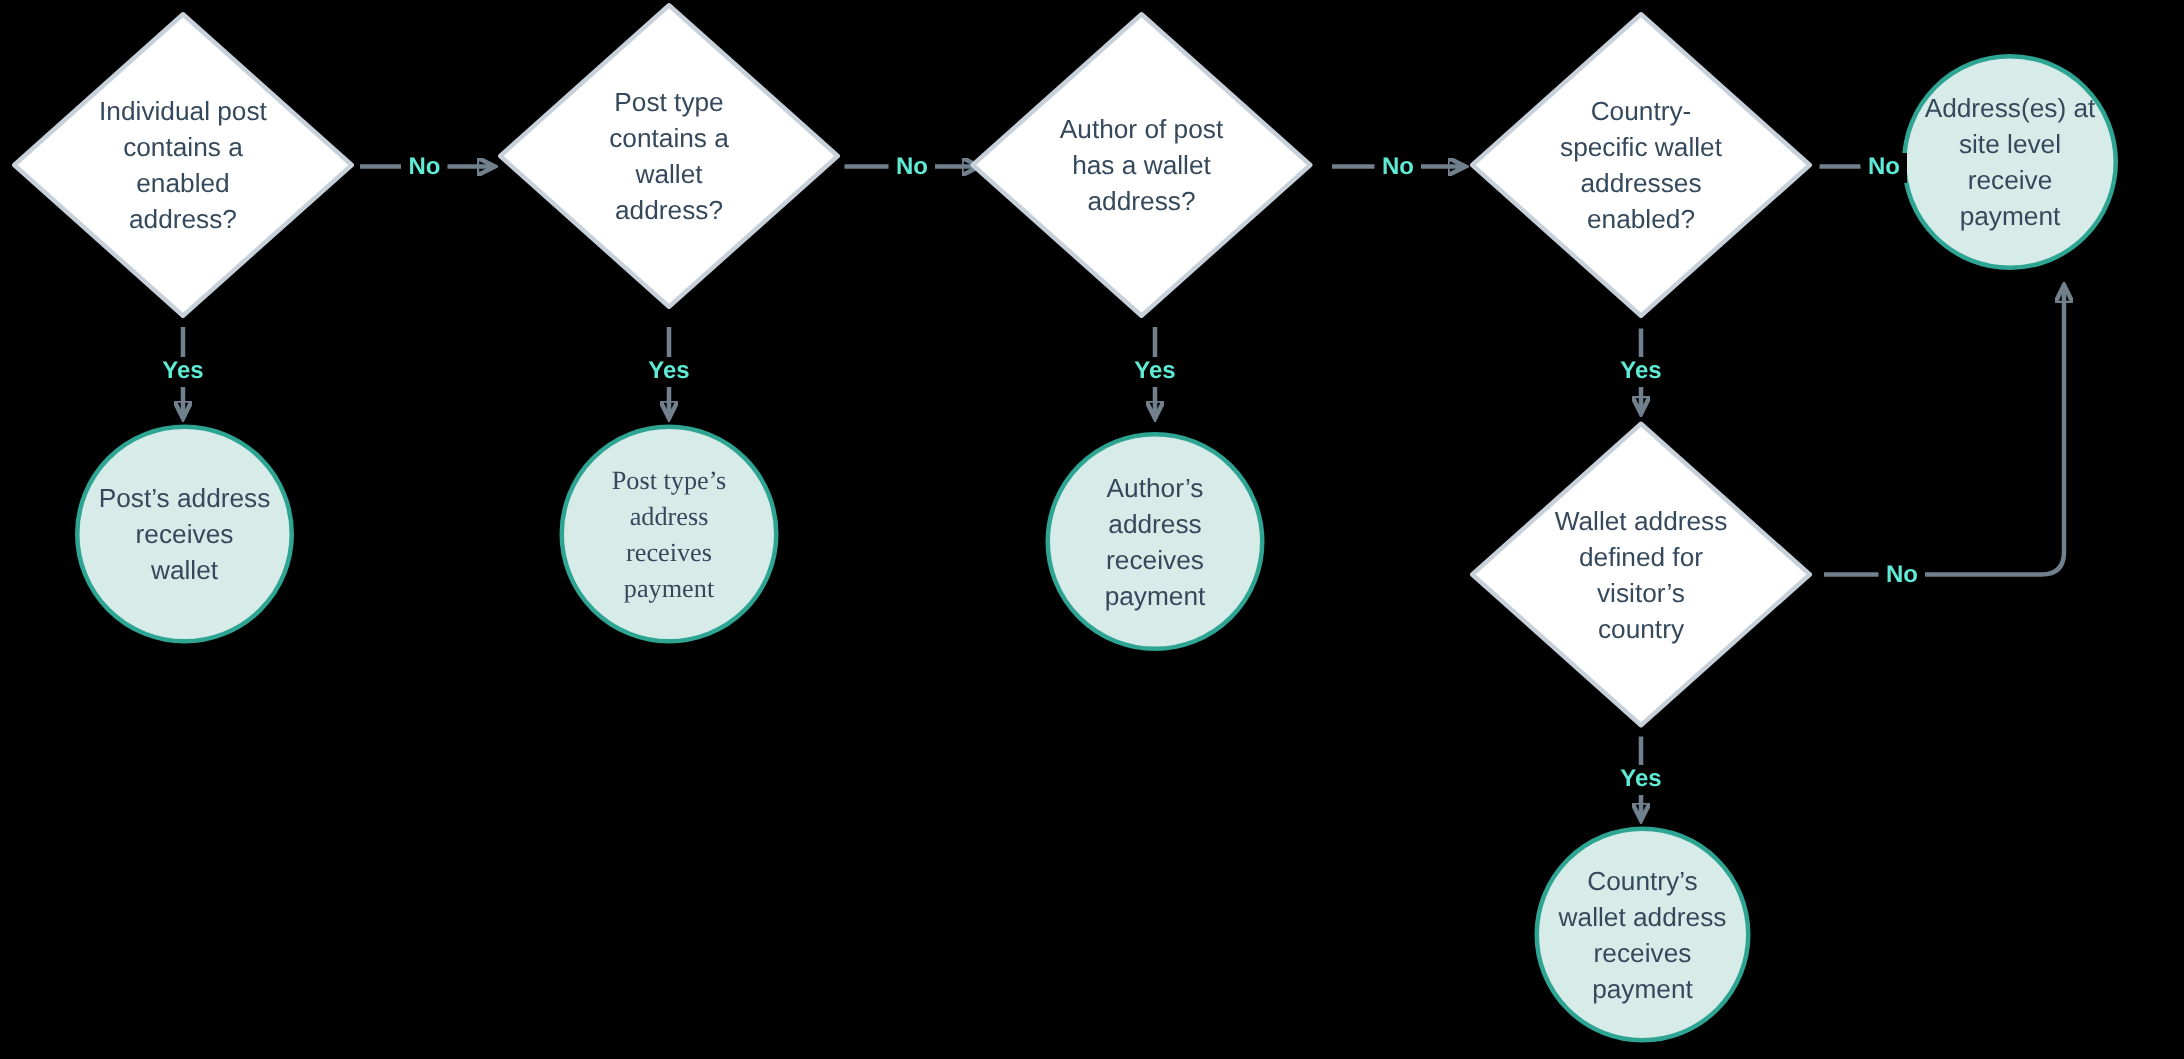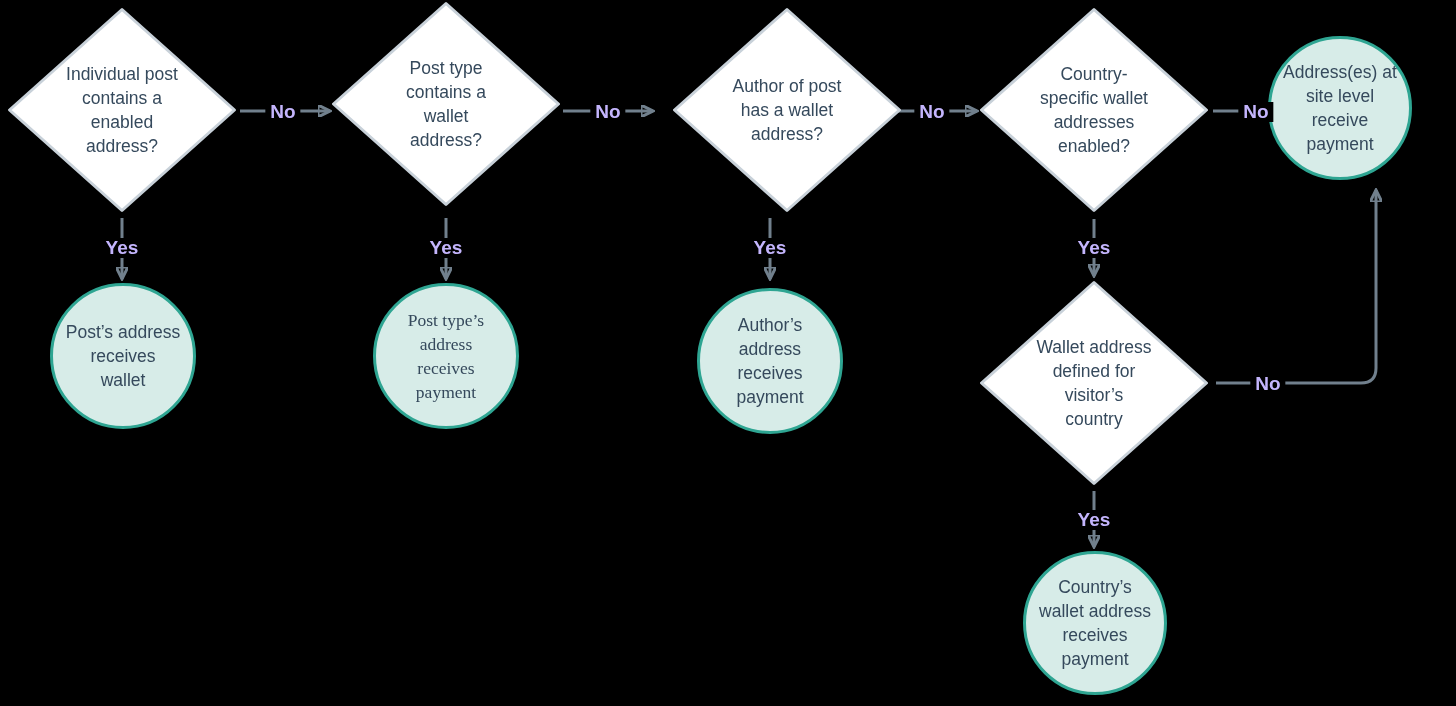--- a/index.html
+++ b/index.html
@@ -62,23 +62,23 @@
     white-space: pre-line;
     color: #35495c;
     font-size: 17.5px;
     line-height: 24px;
     z-index: 3;
   }
   .edge-label {
     position: absolute;
     transform: translate(-50%, -50%);
     background: #000000;
-    color: #c4b5fd;
+    color: #5eead4;
     font-weight: bold;
-    font-size: 19px;
+    font-size: 16px;
     line-height: 20px;
     padding: 0 5px;
     z-index: 4;
     white-space: nowrap;
   }
 </style>
 </head>
 <body>
 
 <div class="canvas">
@@ -114,21 +114,21 @@
   <div class="node diamond" style="left:331px; top:1px; width:230px; height:206px;">
     <svg class="shape" viewBox="0 0 230 206" preserveAspectRatio="none">
       <polygon points="115,2.5 227.5,103 115,203.5 2.5,103"></polygon>
     </svg>
     <div class="node-label">Post type
 contains a
 wallet
 address?</div>
   </div>
 
-  <div class="node diamond" style="left:672px; top:7px; width:230px; height:206px;">
+  <div class="node diamond" style="left:646px; top:7px; width:230px; height:206px;">
     <svg class="shape" viewBox="0 0 230 206" preserveAspectRatio="none">
       <polygon points="115,2.5 227.5,103 115,203.5 2.5,103"></polygon>
     </svg>
     <div class="node-label">Author of post
 has a wallet
 address?</div>
   </div>
 
   <div class="node diamond" style="left:979px; top:7px; width:230px; height:206px;">
     <svg class="shape" viewBox="0 0 230 206" preserveAspectRatio="none">

